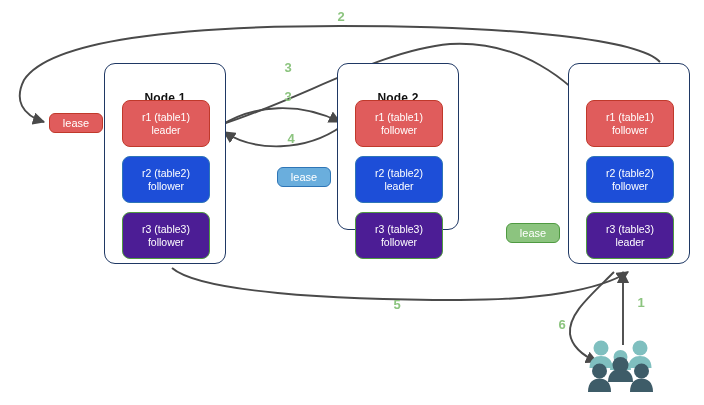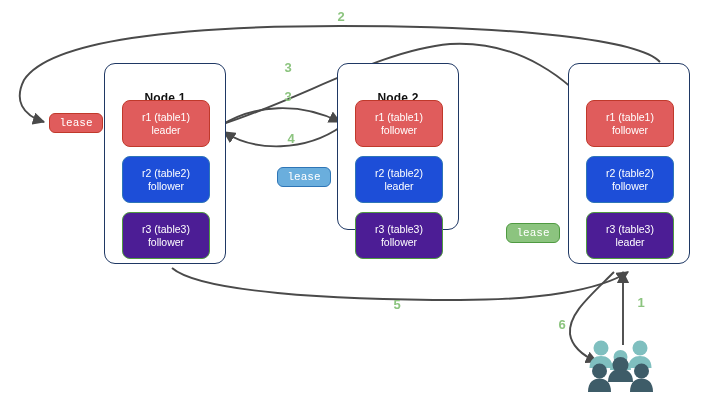--- a/index.html
+++ b/index.html
@@ -14,21 +14,21 @@
               font-size:12px;font-weight:bold;color:#111111;letter-spacing:.2px;}
   .replica{position:absolute;left:17px;width:88px;height:47px;border-radius:8px;
            box-sizing:border-box;display:flex;align-items:center;justify-content:center;
            text-align:center;color:#ffffff;font-size:10.5px;line-height:13px;}
   .rep-r1{background:#e05c5c;border:1.5px solid #c0392b;}
   .rep-r2{background:#1d4ed8;border:1.5px solid #2e75b6;}
   .rep-r3{background:#4c1d95;border:1.5px solid #4f9a41;}
 
   .lease{position:absolute;border-radius:6px;box-sizing:border-box;
          display:flex;align-items:center;justify-content:center;
-         color:#ffffff;font-size:11px;height:20px;font-family:Liberation Mono, monospace;}
+         color:#ffffff;font-size:11px;height:20px;}
   .lease-red{background:#e05c5c;border:1.5px solid #c0392b;}
   .lease-blue{background:#6aaedd;border:1.5px solid #2e75b6;}
   .lease-green{background:#8cc47f;border:1.5px solid #4f9a41;}
 
   .step-label{position:absolute;color:#8cc47f;font-size:13px;font-weight:bold;
               text-align:center;width:20px;}
 
   .users-icon{position:absolute;left:588px;top:338px;width:66px;height:56px;}
 </style>
 </head>

